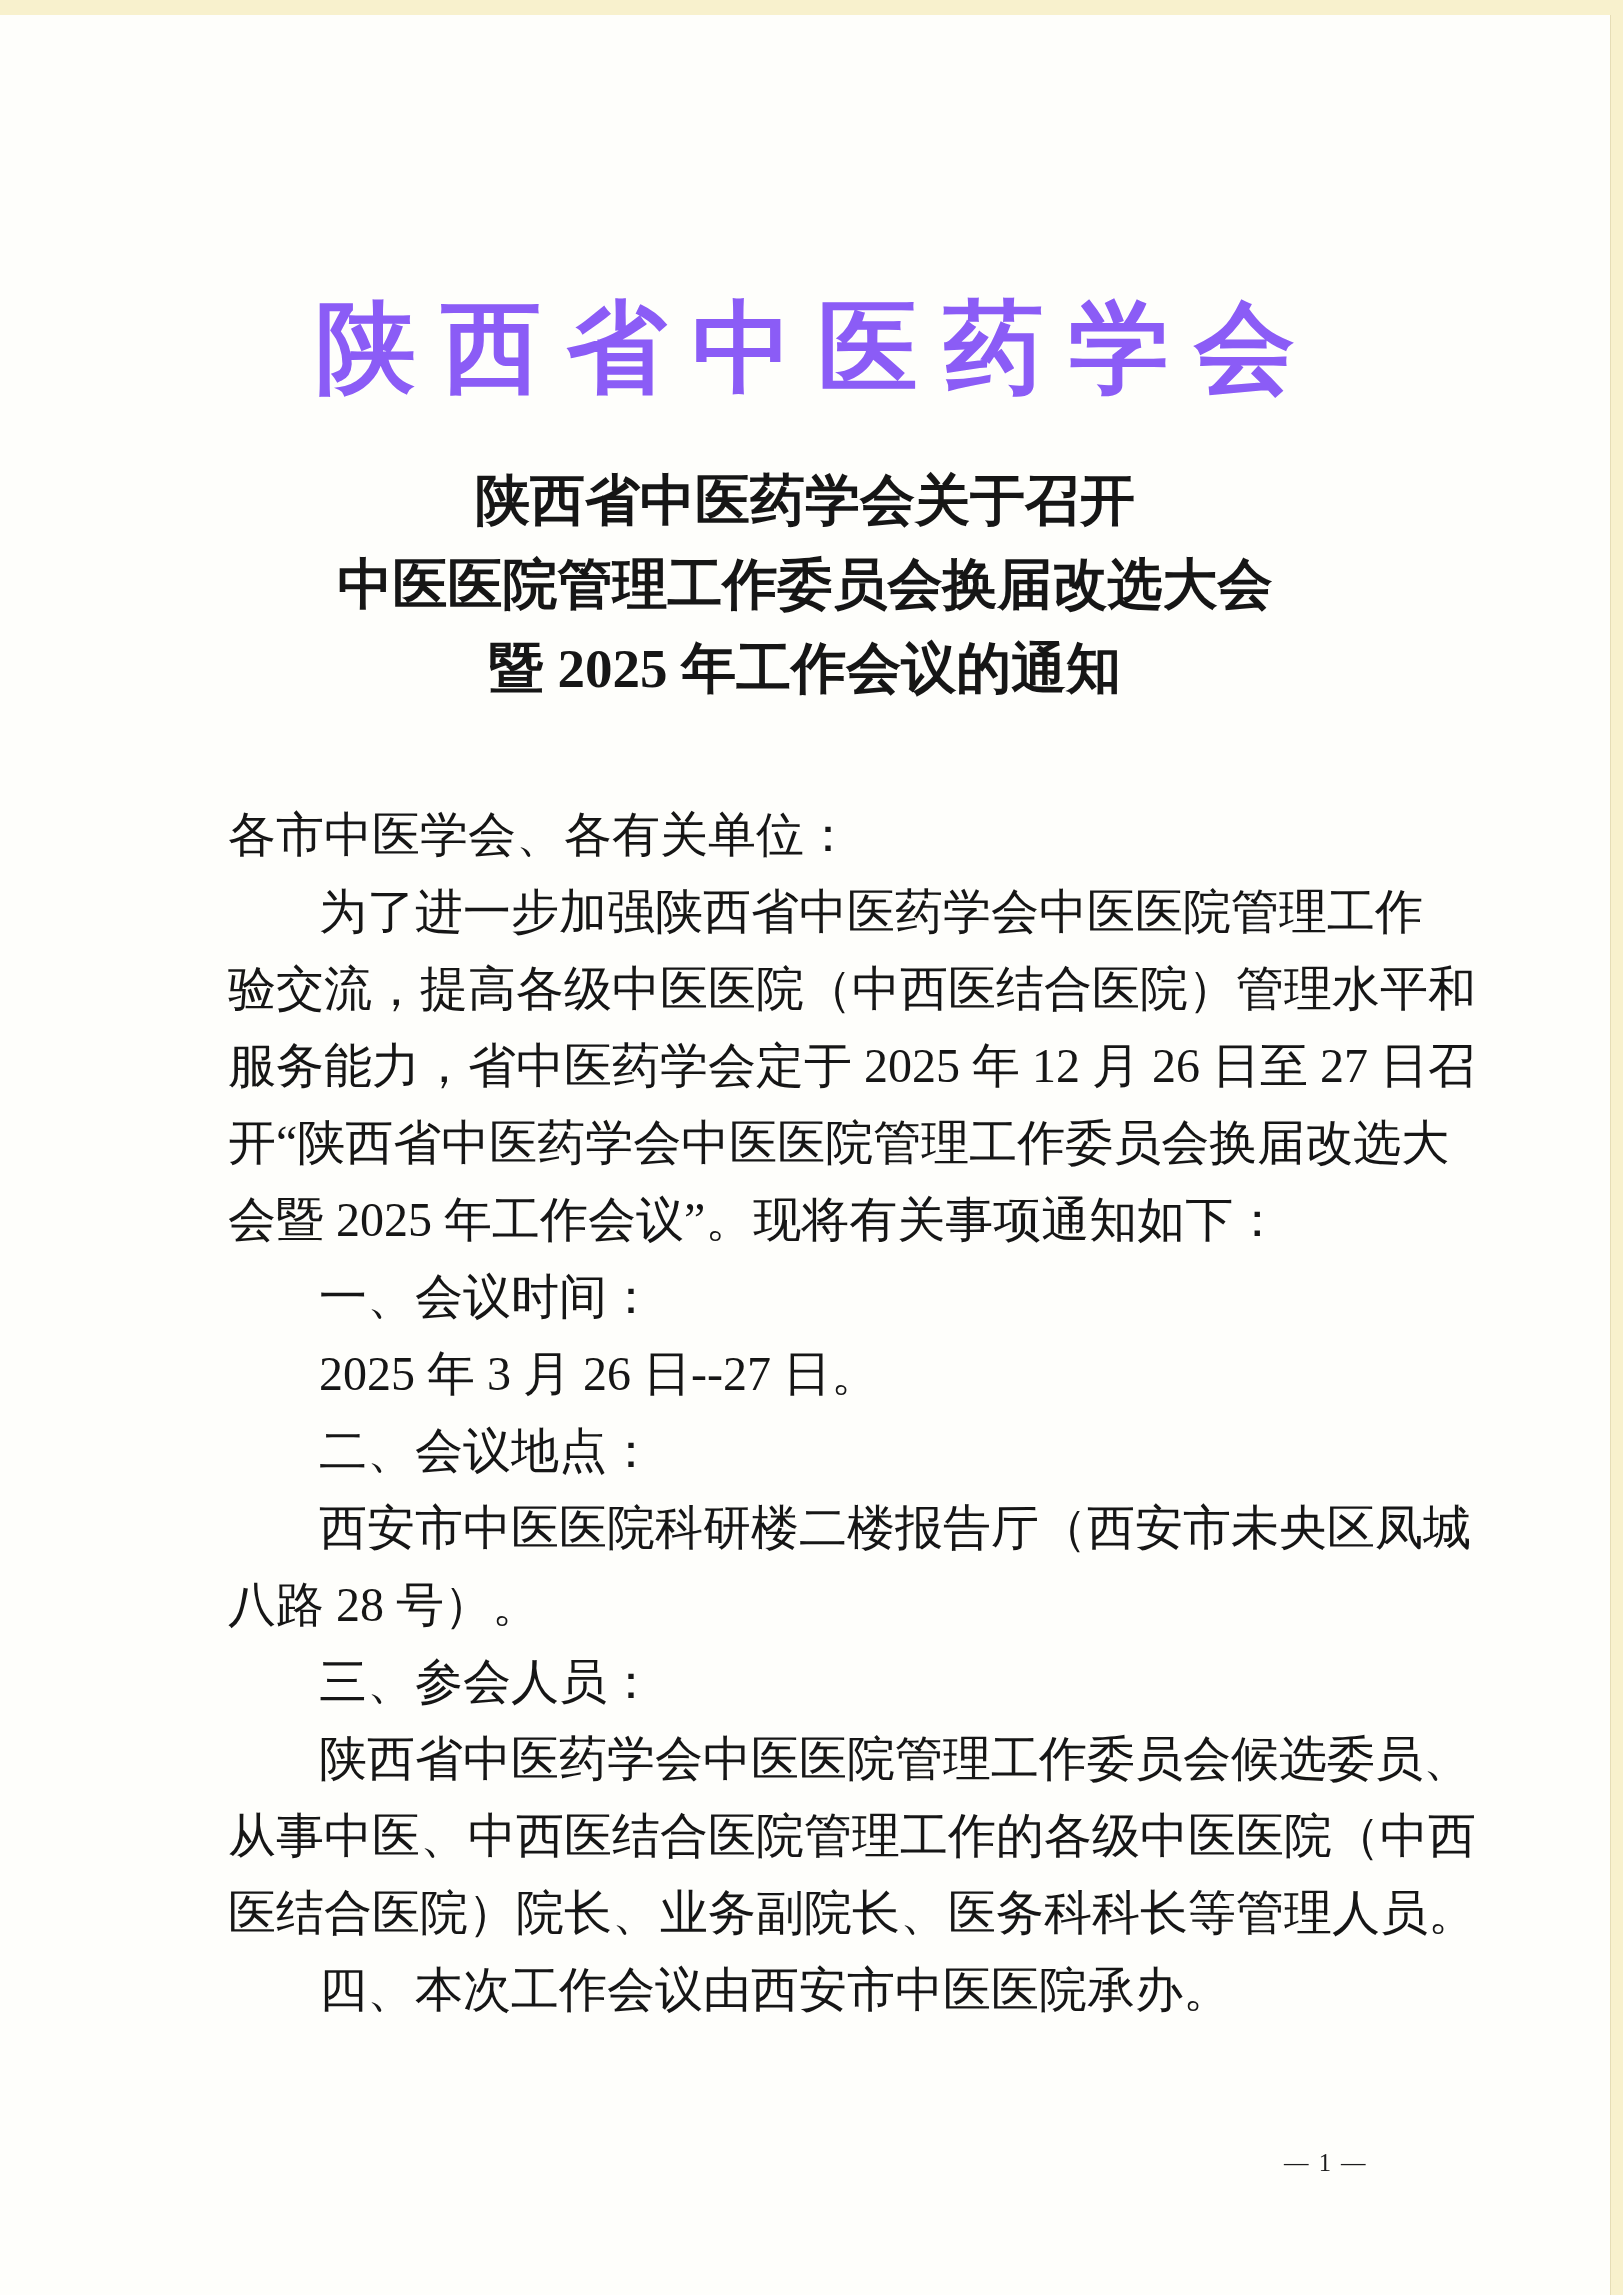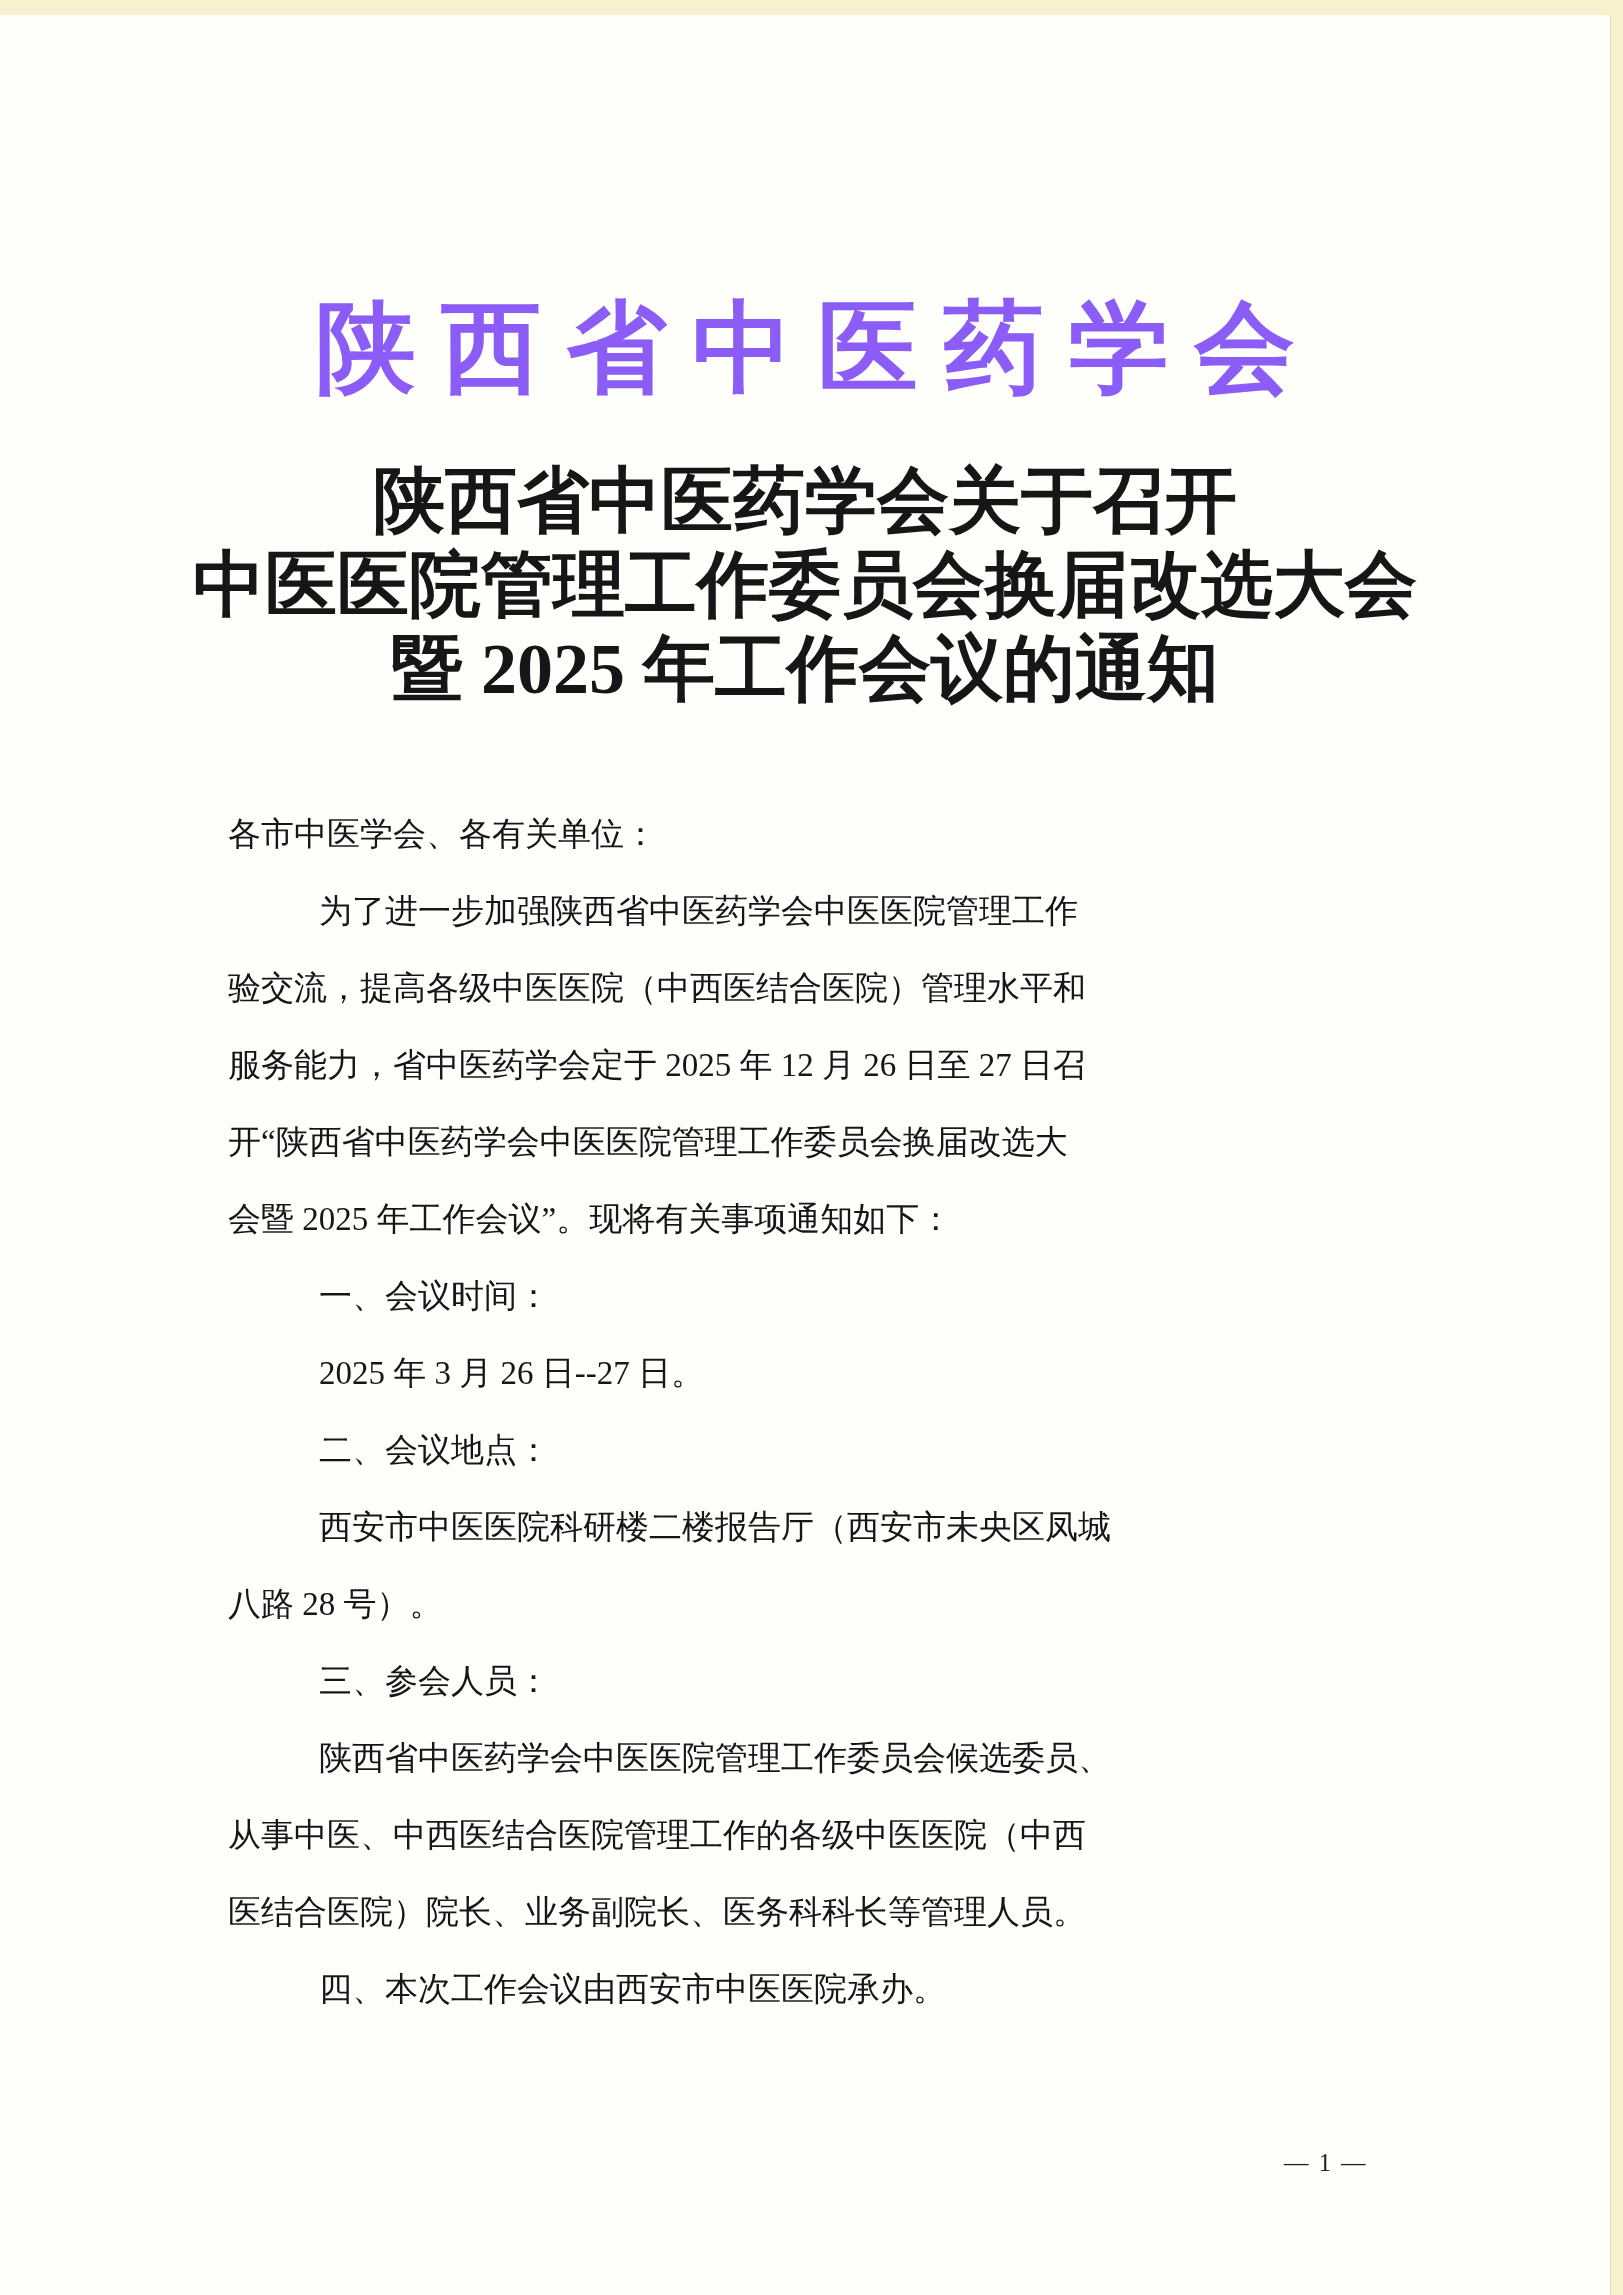--- a/index.html
+++ b/index.html
@@ -39,33 +39,33 @@
     white-space: nowrap;
   }
   .notice-title {
     position: absolute;
     top: 444px;
     left: 0;
     right: 0;
     text-align: center;
   }
   .notice-title .title-line {
-    font-size: 72px;
+    font-size: 55px;
     font-weight: bold;
     line-height: 84px;
     white-space: nowrap;
   }
   .body-text {
     position: absolute;
     top: 781px;
     left: 228px;
     width: 1227px;
   }
   .body-text .line {
-    font-size: 33px;
+    font-size: 48px;
     line-height: 77px;
     white-space: nowrap;
   }
   .body-text .line.indent {
     padding-left: 91px;   
   }
   .page-number {
     position: absolute;
     top: 2132px;
     left: 1284px;

